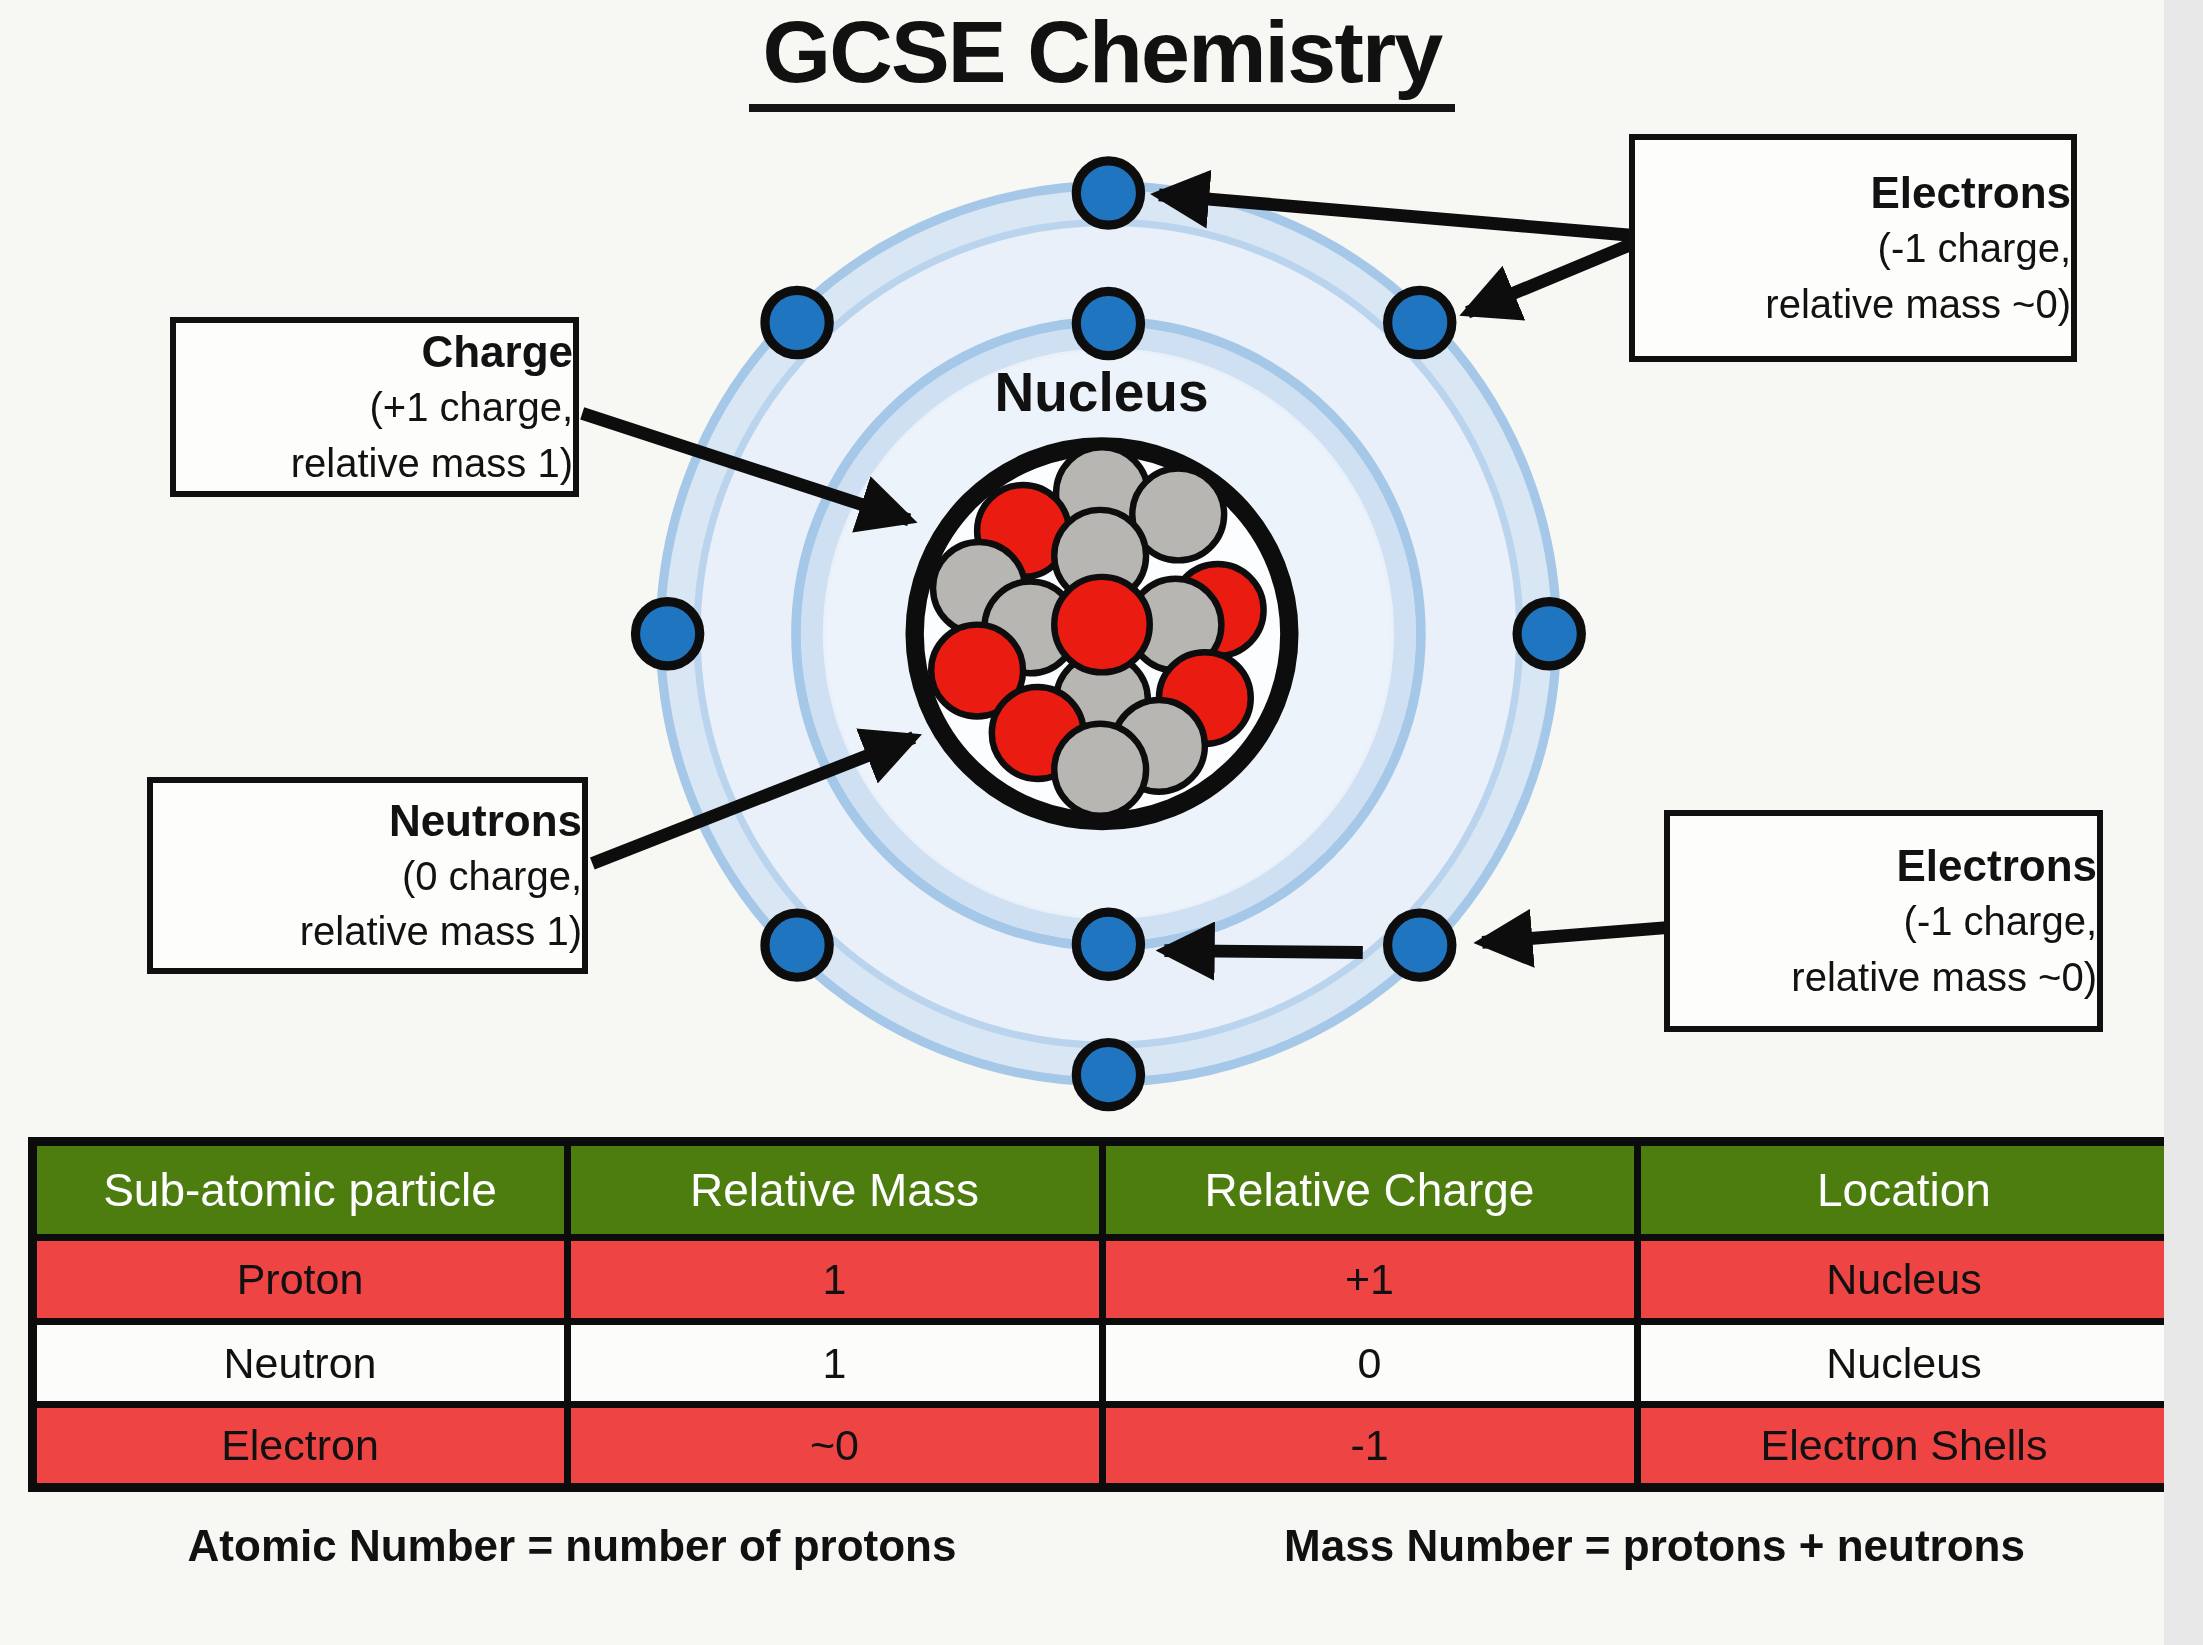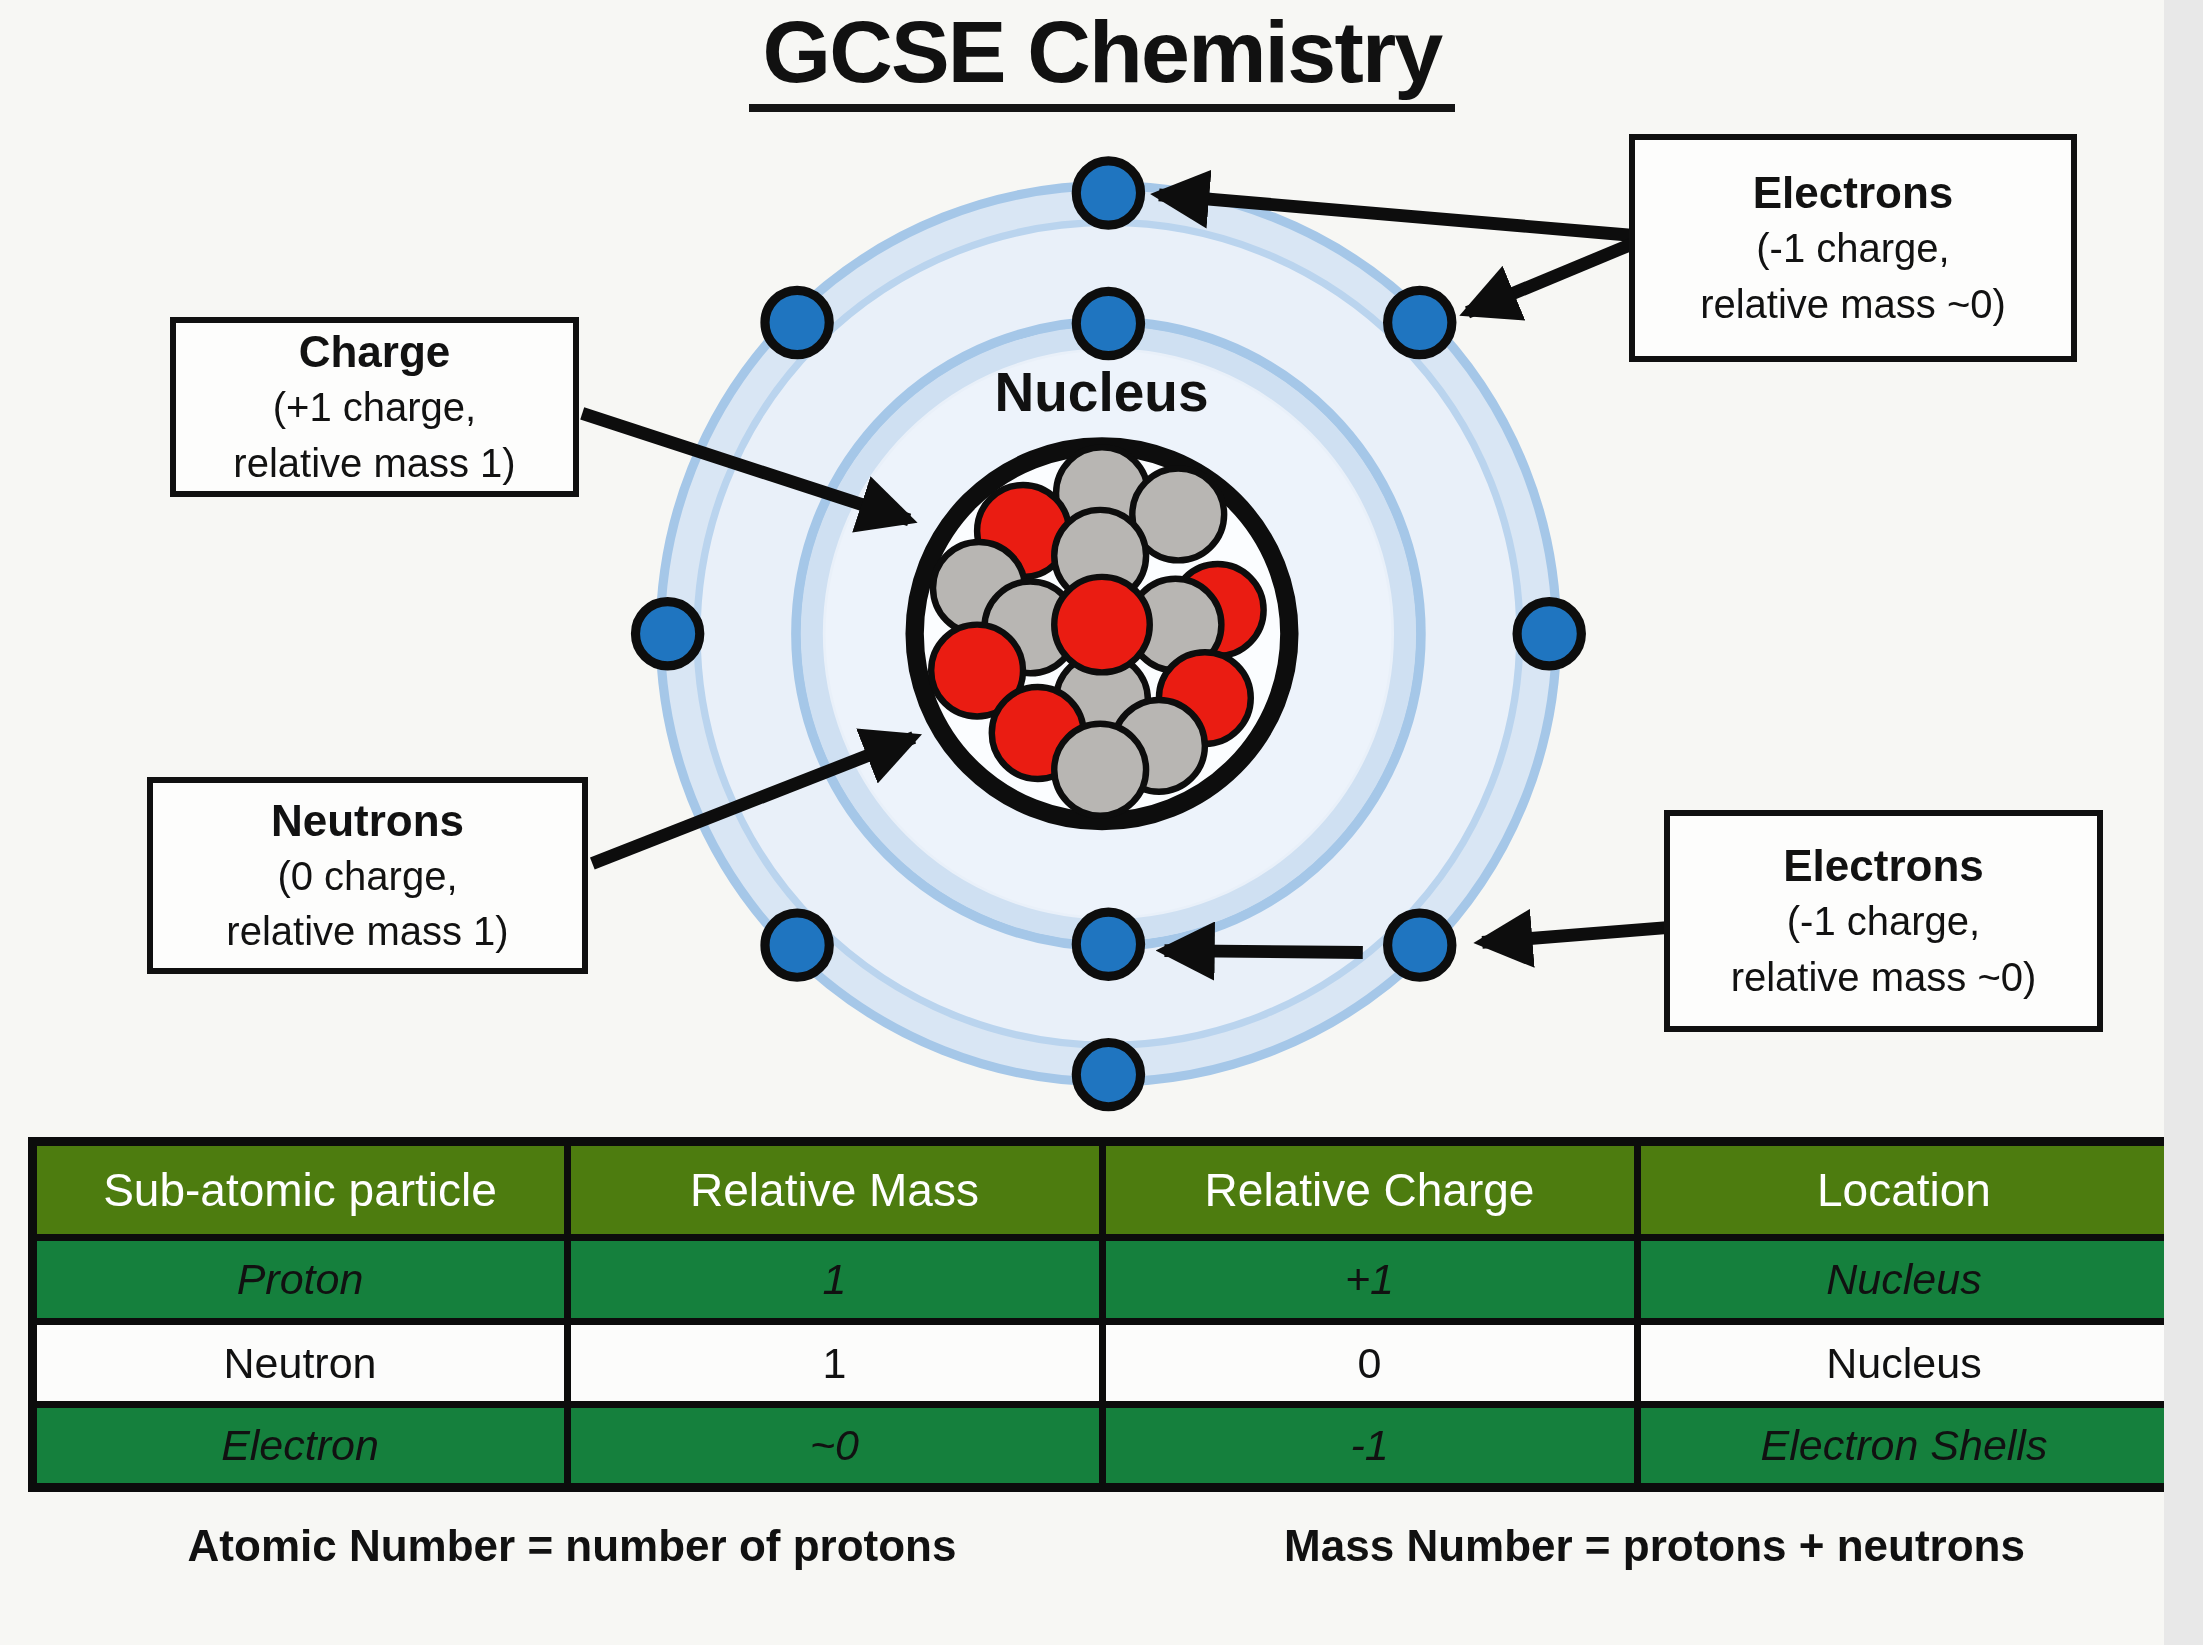--- a/index.html
+++ b/index.html
@@ -17,40 +17,40 @@
   
   #atom-svg{position:absolute;left:0;top:0;}
   
   .nucleus-label{
     position:absolute;left:826px;top:360px;width:551px;text-align:center;
     font-weight:bold;font-size:55px;color:#111;
   }
   
   .labelbox{
     position:absolute;background:#fdfdfc;border:6.4px solid #101010;
-    display:flex;flex-direction:column;justify-content:center;align-items:center;
+    display:flex;flex-direction:column;justify-content:center;align-items:flex-end;
     text-align:center;box-sizing:border-box;
   }
   .lb-title{font-weight:bold;font-size:44px;line-height:1.3;}
   .lb-line{font-size:40px;line-height:1.38;}
   
   .particle-table{position:absolute;left:27.5px;top:1137px;width:2149px;height:338px;}
   .particle-table table{
     width:100%;height:100%;border-collapse:collapse;table-layout:fixed;
     border:9.2px solid #0c0c0c;
   }
   .particle-table th{
     background:#4d7c0f;color:#fff;font-size:46px;font-weight:normal;
     border:7.3px solid #0c0c0c;height:88px;padding:0;
   }
   .particle-table td{
     border:7.3px solid #0c0c0c;text-align:center;vertical-align:middle;
     font-size:43px;font-weight:400;padding:0;color:#111;
   }
-  .row-a td{background:#15803d;font-style:italic;}
+  .row-a td{background:#ef4444;}
   .row-b td{background:#fcfcfb;}
   
   .formula{position:absolute;font-weight:bold;font-size:44px;text-align:center;color:#111;}
   #formula-atomic{left:0;top:1521px;width:1144px;}
   #formula-mass{left:1144px;top:1521px;width:1021px;}
   #formula-neutrons{left:0;top:1587px;width:2204px;}
 </style>
 </head>
 <body>
 

